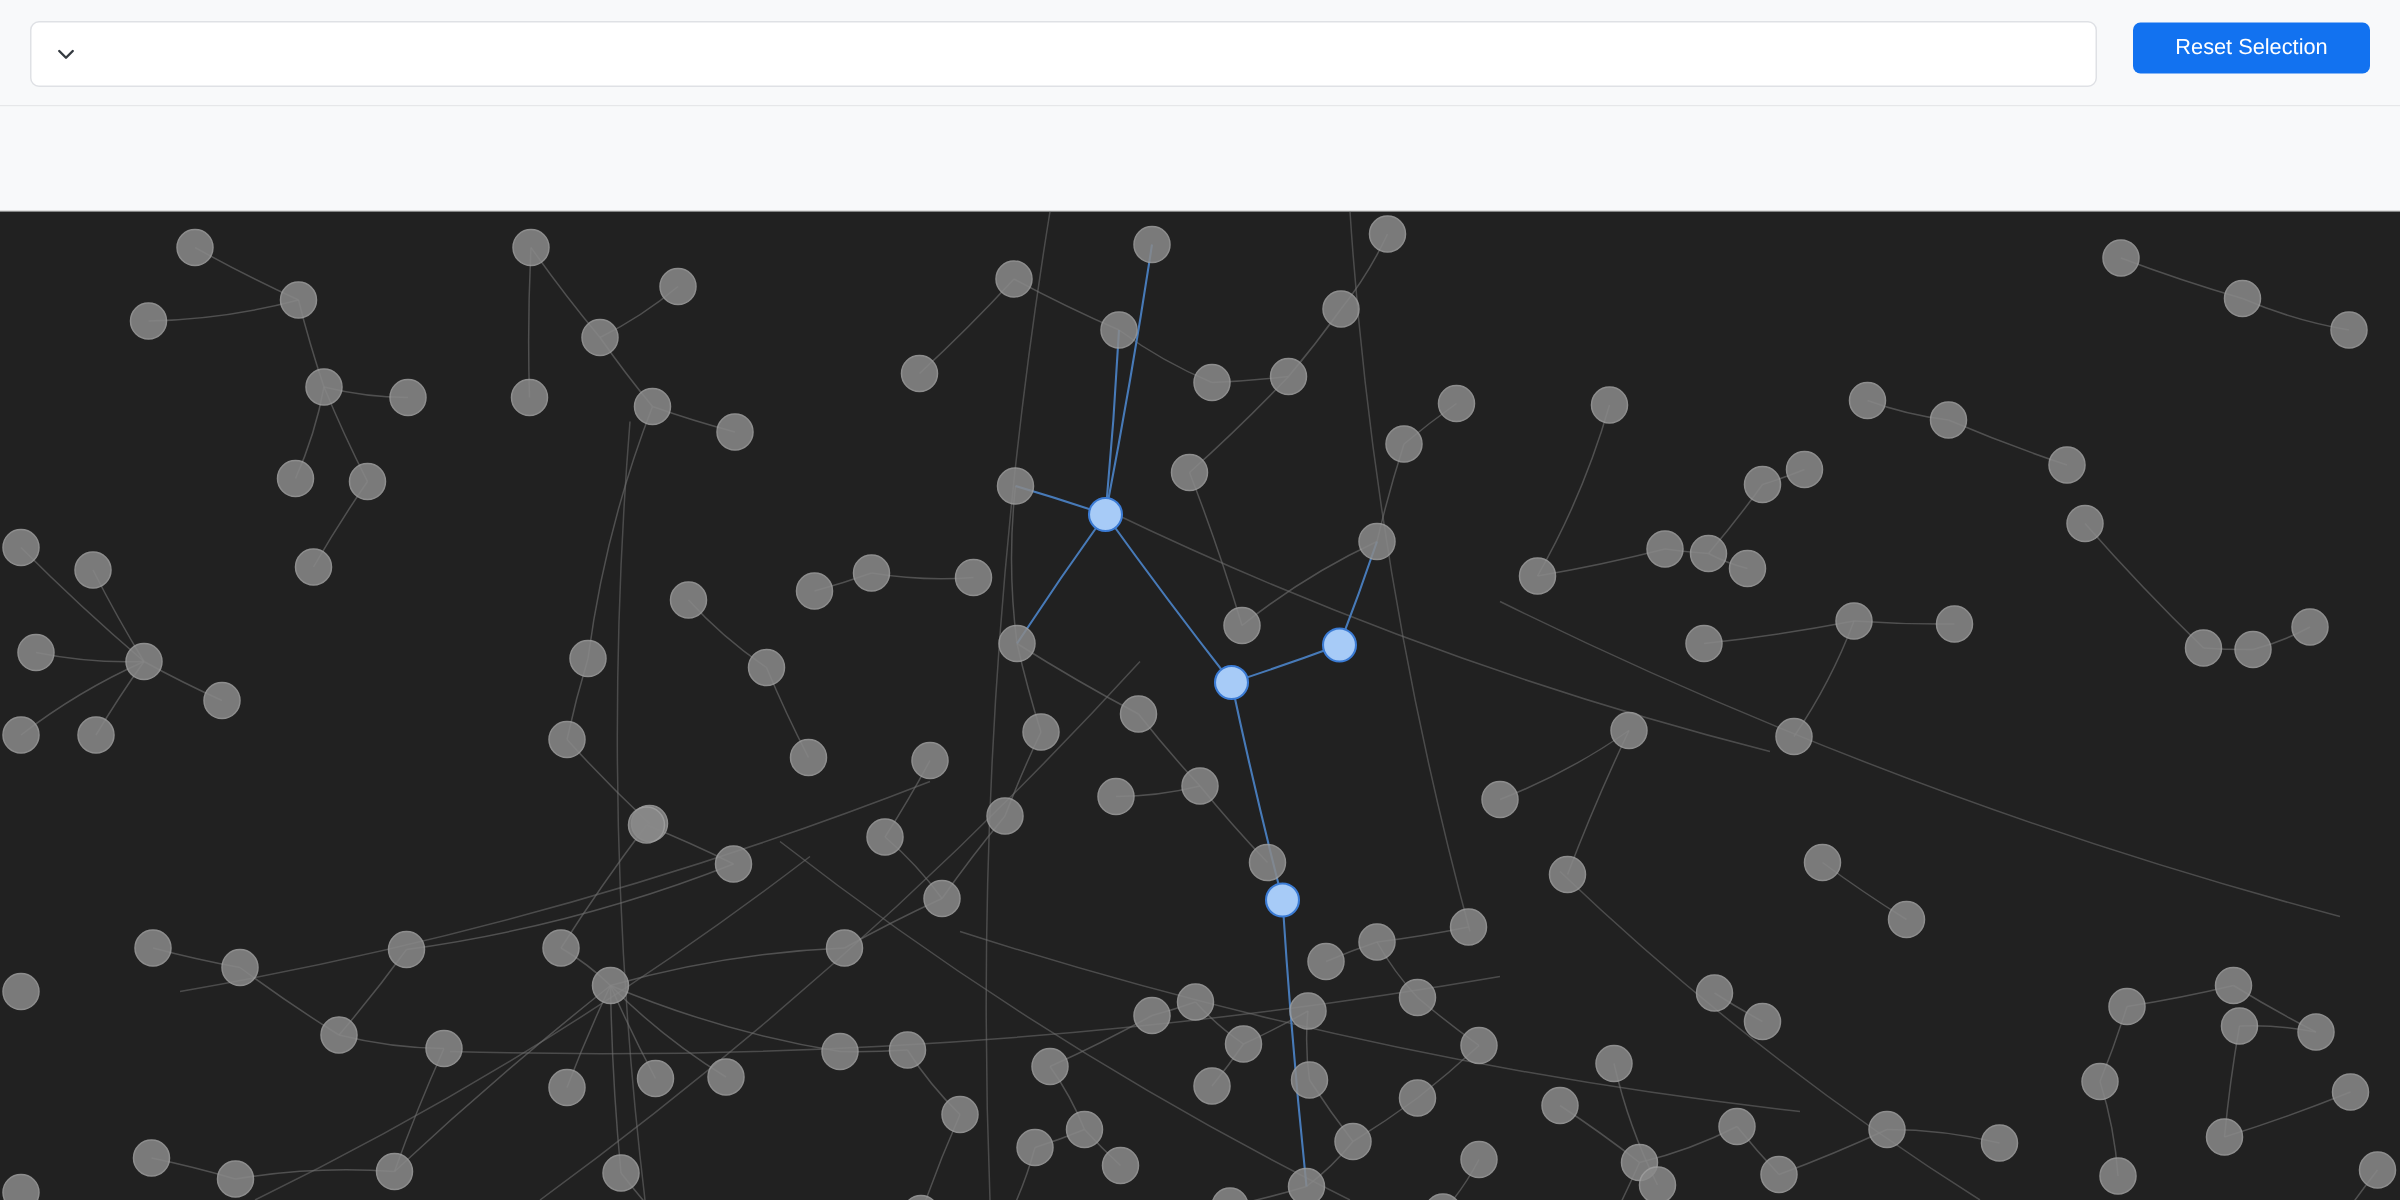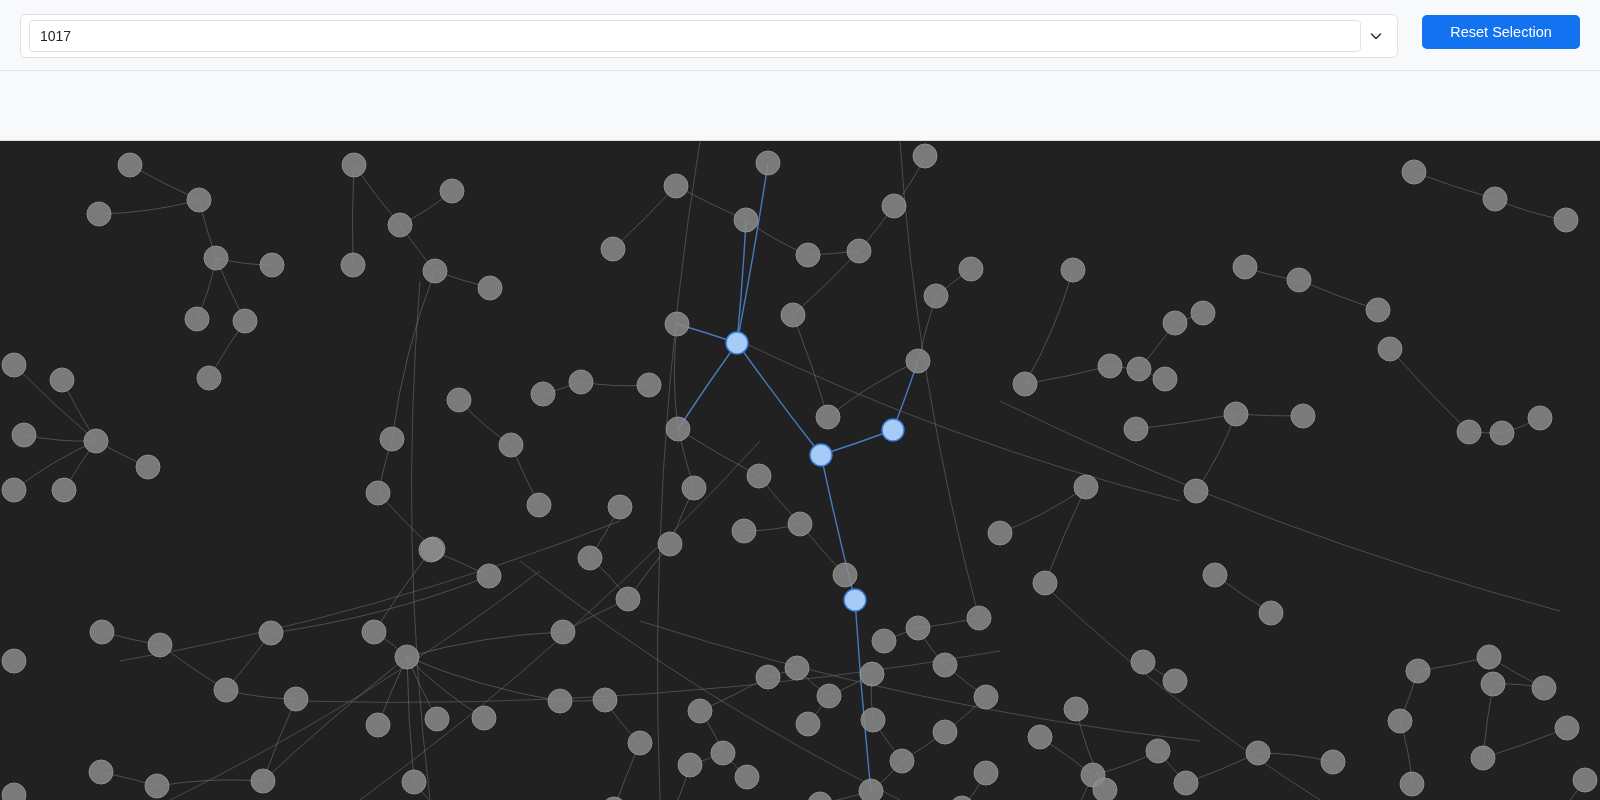--- a/index.html
+++ b/index.html
@@ -101,23 +101,20 @@
   }
   #graph-canvas svg { display: block; }
 </style>
 </head>
 <body>
 
 <div id="app">
 
   <div class="toolbar-row row-1">
     <div class="select-shell row1-select">
-      <div class="select-inner">
-        <span class="val">1017</span>
-      </div>
       <span class="caret">
         <svg width="16" height="16" viewBox="0 0 16 16" aria-hidden="true">
           <path d="M3.5 6 L8 10.5 L12.5 6" fill="none" stroke="#343a40" stroke-width="1.6" stroke-linecap="round" stroke-linejoin="round"></path>
         </svg>
       </span>
     </div>
     <button class="btn-primary row1-reset">Reset Selection</button>
   </div>
 
   <div class="toolbar-row row-2">

